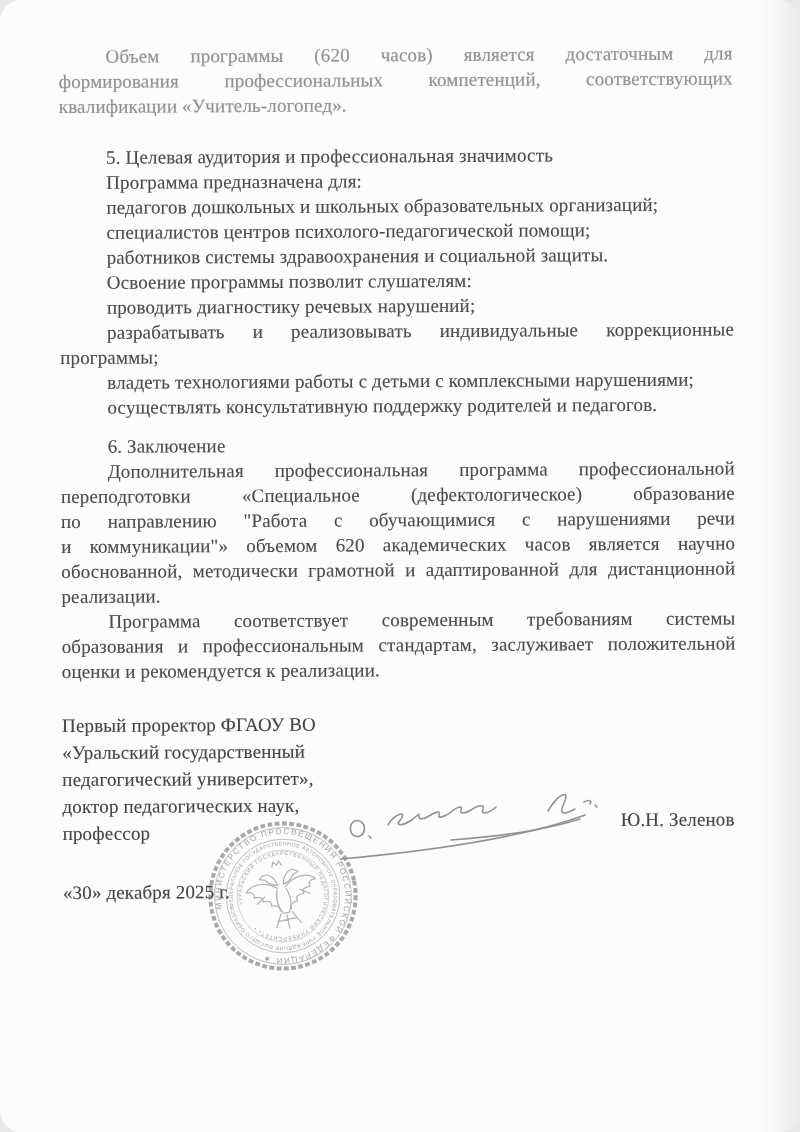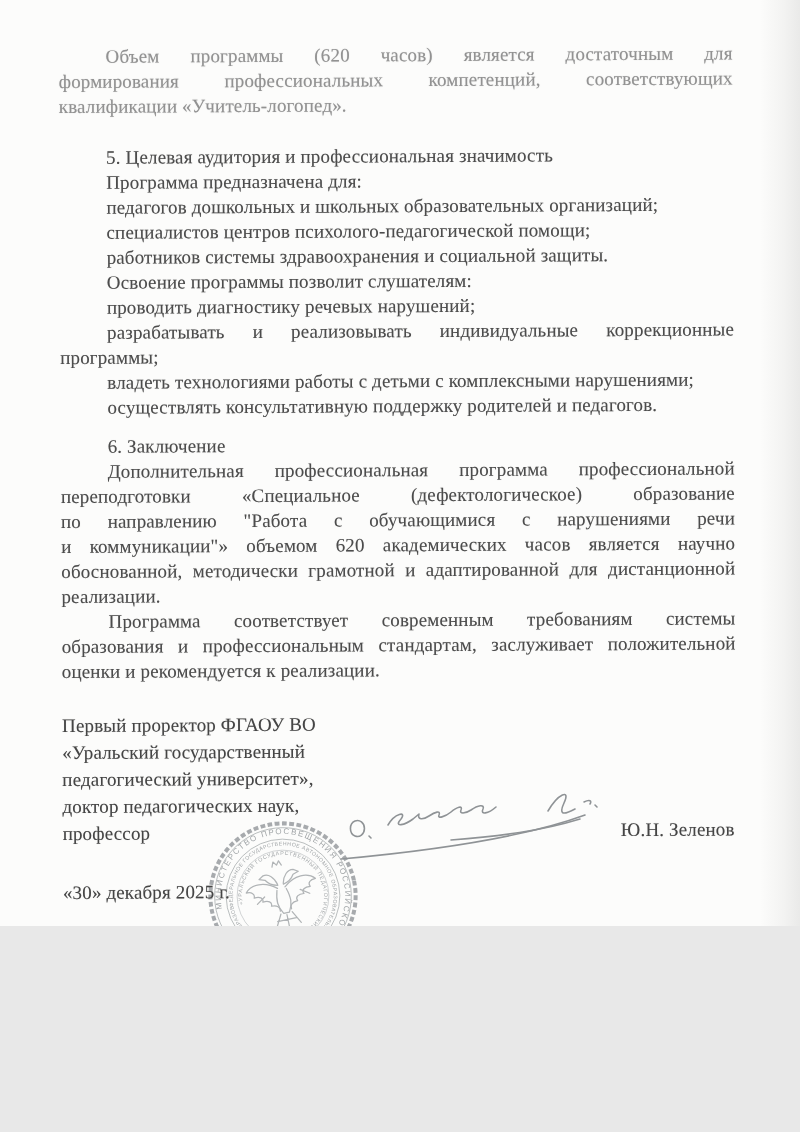--- a/index.html
+++ b/index.html
@@ -1,22 +1,23 @@
 <!DOCTYPE html>
 <html lang="ru"><head>
 <meta charset="utf-8">
 <style>
   html,body{margin:0;padding:0;background:#e8e8e8;}
   .page{
     position:relative;
-    width:800px;height:926px;
+    width:800px;height:1132px;
     margin:0 auto;
     background:#fcfcfb;
     overflow:hidden;
     font-family:"Liberation Serif","DejaVu Serif",serif;
+    border-radius:21px;
   }
   .scan-edge{
     position:absolute;top:0;right:0;bottom:0;width:40px;
     background:linear-gradient(to right,rgba(120,120,120,0) 0%,rgba(120,120,120,0.07) 60%,rgba(110,110,110,0.13) 100%);
     pointer-events:none;z-index:5;
   }
   .doc-body{
     position:absolute;left:63px;right:63px;top:44px;z-index:2;
     font-size:19px;color:#4c4c4c;
     letter-spacing:0.15px;
@@ -37,21 +38,21 @@
     text-align:justify;text-align-last:justify;
     white-space:normal;word-spacing:1px;
   }
   .sig-block{
     position:relative;
     margin-top:28px;
     color:#454545;
   }
   .sig-block .line{height:27px;line-height:27px;}
   .sig-name{
-    position:absolute;right:2px;bottom:1px;
+    position:absolute;right:2px;bottom:11px;
     height:27px;line-height:27px;
     white-space:nowrap;
   }
   .date-line{
     margin-top:32px;height:27px;line-height:27px;color:#454545;
   }
   .stamp{
     position:absolute;left:197px;top:810px;width:172px;height:172px;
     z-index:1;opacity:0.82;
     transform:rotate(-12deg);

